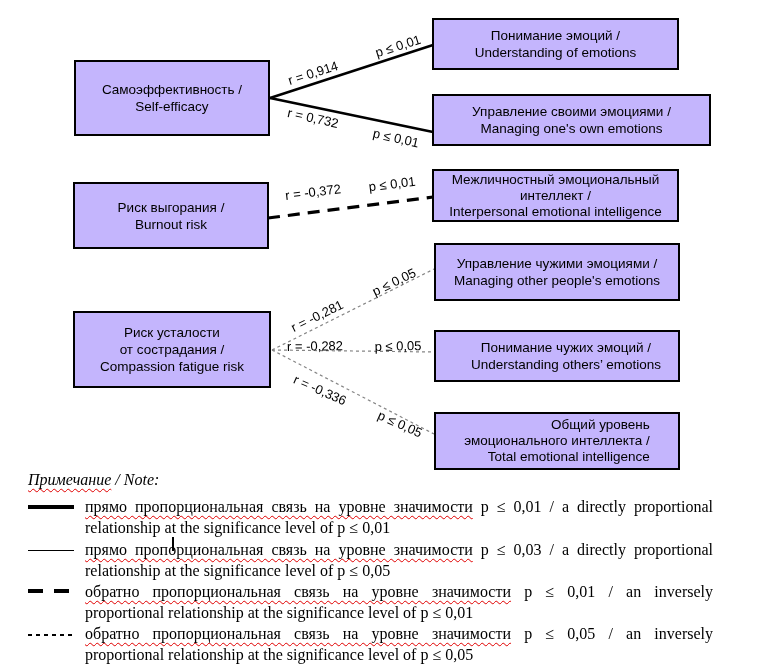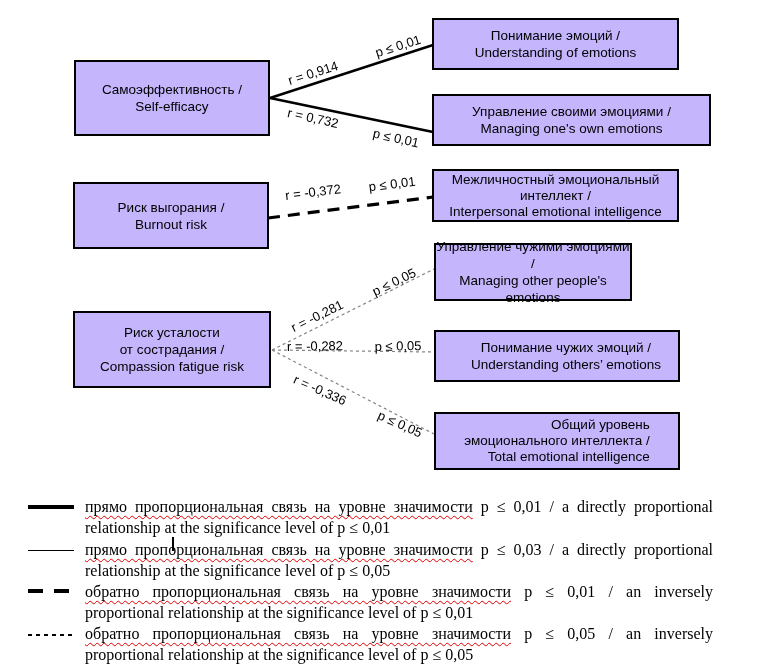--- a/index.html
+++ b/index.html
@@ -61,21 +61,21 @@
   </div>
   <div class="box" style="left:432px;top:94px;width:279px;height:52px;">
     <div class="box-label">Управление своими эмоциями /
 Managing one's own emotions</div>
   </div>
   <div class="box" style="left:432px;top:169px;width:247px;height:53px;">
     <div class="box-label" style="line-height:16px;">Межличностный эмоциональный
 интеллект /
 Interpersonal emotional intelligence</div>
   </div>
-  <div class="box" style="left:434px;top:243px;width:198px;height:58px;justify-content:center;">
+  <div class="box" style="left:434px;top:243px;width:246px;height:58px;justify-content:center;">
     <div class="box-label">Управление чужими эмоциями /
 Managing other people's emotions</div>
   </div>
   <div class="box" style="left:434px;top:330px;width:246px;height:52px;padding-left:18px;">
     <div class="box-label">Понимание чужих эмоций /
 Understanding others’ emotions</div>
   </div>
   <div class="box" style="left:434px;top:412px;width:246px;height:58px;text-align:right;">
     <div class="box-label" style="line-height:16px;">Общий уровень
 эмоционального интеллекта /
@@ -94,20 +94,23 @@
   <div class="edge-label" style="left:317px;top:316px;transform:translate(-50%,-50%) rotate(-26deg);">r = -0,281</div>
   <div class="edge-label" style="left:394px;top:282px;transform:translate(-50%,-50%) rotate(-26deg);">p ≤ 0,05</div>
 
   <div class="edge-label" style="left:315px;top:346px;transform:translate(-50%,-50%) rotate(-1deg);">r = -0,282</div>
   <div class="edge-label" style="left:398px;top:346px;transform:translate(-50%,-50%) rotate(-1deg);">p ≤ 0,05</div>
 
   <div class="edge-label" style="left:320px;top:390px;transform:translate(-50%,-50%) rotate(24deg);">r = -0,336</div>
   <div class="edge-label" style="left:400px;top:424px;transform:translate(-50%,-50%) rotate(24deg);">p ≤ 0,05</div>
 
   <div class="legend">
+    <div class="legend-title">
+      <span class="misspell">Примечание</span><span> / </span><span>Note:</span>
+    </div>
 
     <div class="legend-entry" style="top:27px;">
       <span class="legend-marker m-solid-thick"></span>
       <div class="legend-l1"><span class="misspell">прямо пропорциональная связь на уровне значимости</span><span> p ≤ 0,01 / a directly proportional</span></div>
       <div class="legend-l2">relationship at the significance level of p ≤ 0,01</div>
     </div>
 
     <div class="legend-entry" style="top:70px;">
       <span class="legend-marker m-solid-thin"></span>
       <div class="legend-l1"><span class="misspell">прямо пропорциональная связь на уровне значимости</span><span> p ≤ 0,03 / a directly proportional</span></div>

